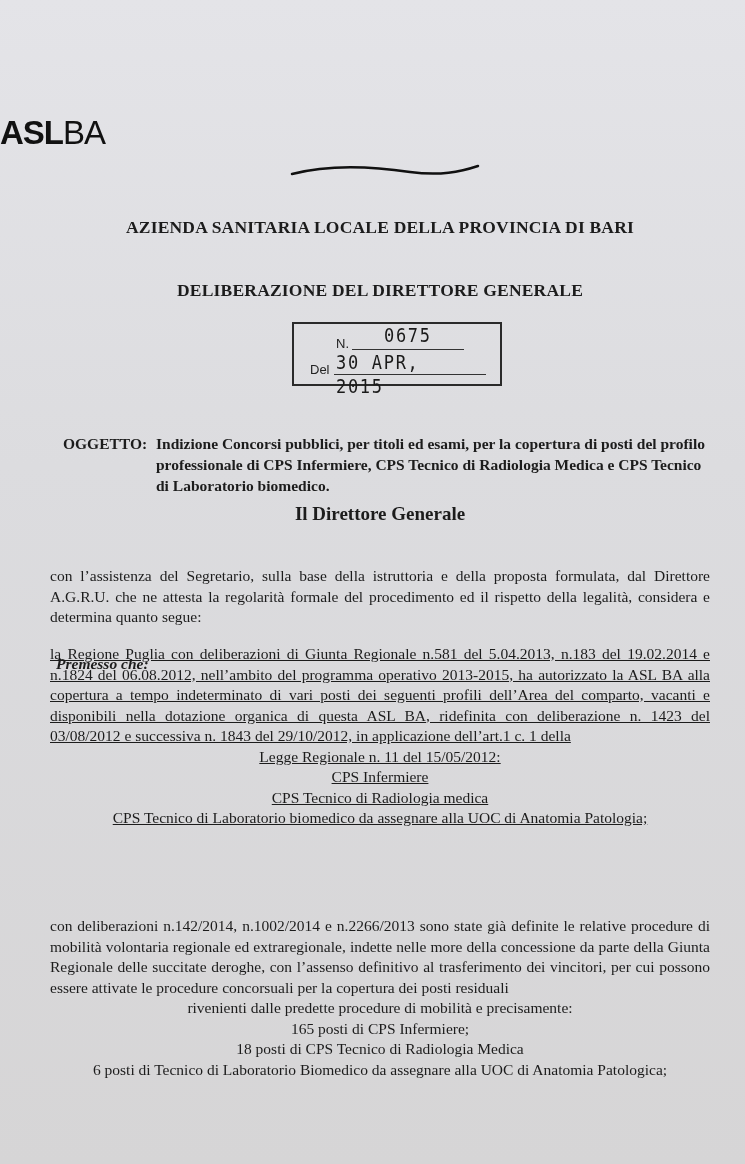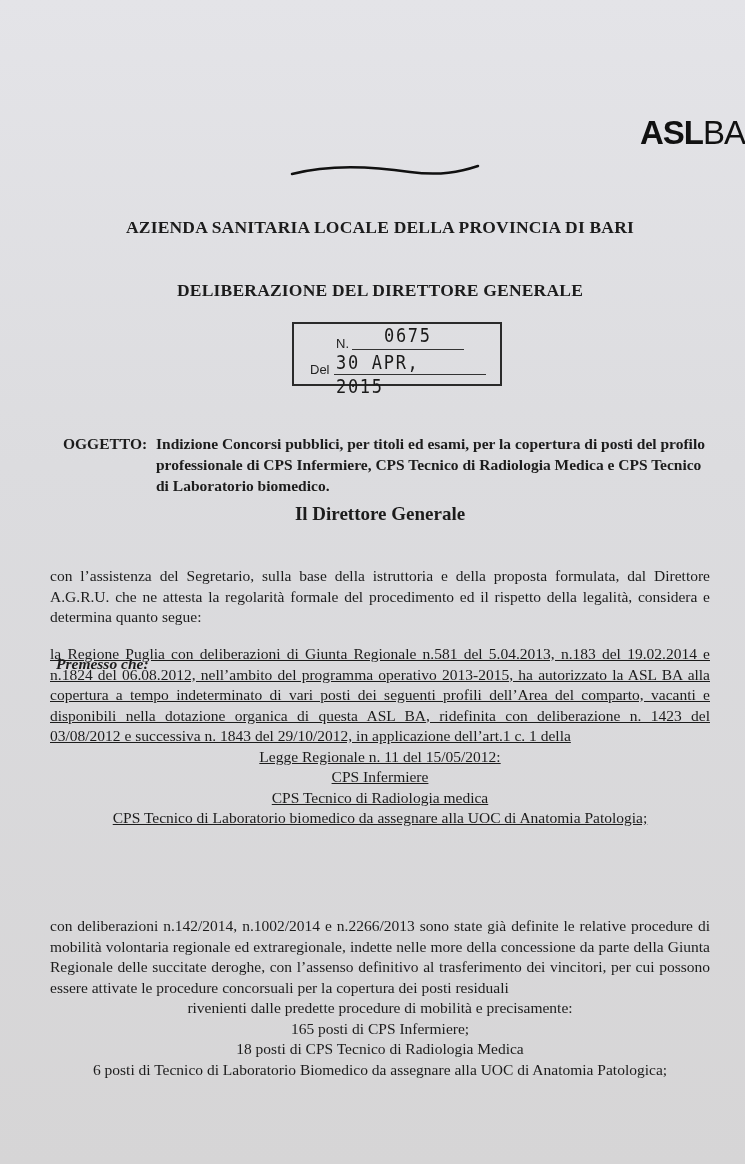--- a/index.html
+++ b/index.html
@@ -5,21 +5,21 @@
   html, body { margin: 0; padding: 0; }
   body {
     width: 745px; height: 1164px; overflow: hidden;
     background: linear-gradient(180deg, #e4e4e8 0%, #dcdcdf 40%, #d6d5d6 100%);
     font-family: "Liberation Serif", "DejaVu Serif", serif;
     color: #1c1c1c;
     position: relative;
   }
   .page { position: absolute; left: 0; top: 0; width: 745px; height: 1164px; }
   .logo {
-    position: absolute; left: 0; width: 745px; top: 114px; text-align: right;
+    position: absolute; left: 0; width: 745px; top: 114px; text-align: left;
     font-family: "Liberation Sans", "DejaVu Sans", sans-serif;
     font-weight: bold; font-size: 33px; letter-spacing: -1px; color: #111;
   }
   .logo .ba { font-weight: normal; }
   .swoosh { position: absolute; left: 290px; top: 160px; }
   .h1 {
     position: absolute; left: 0; width: 760px; top: 217px; text-align: center;
     font-weight: bold; font-size: 17.5px; letter-spacing: 0.2px;
   }
   .h2 {

